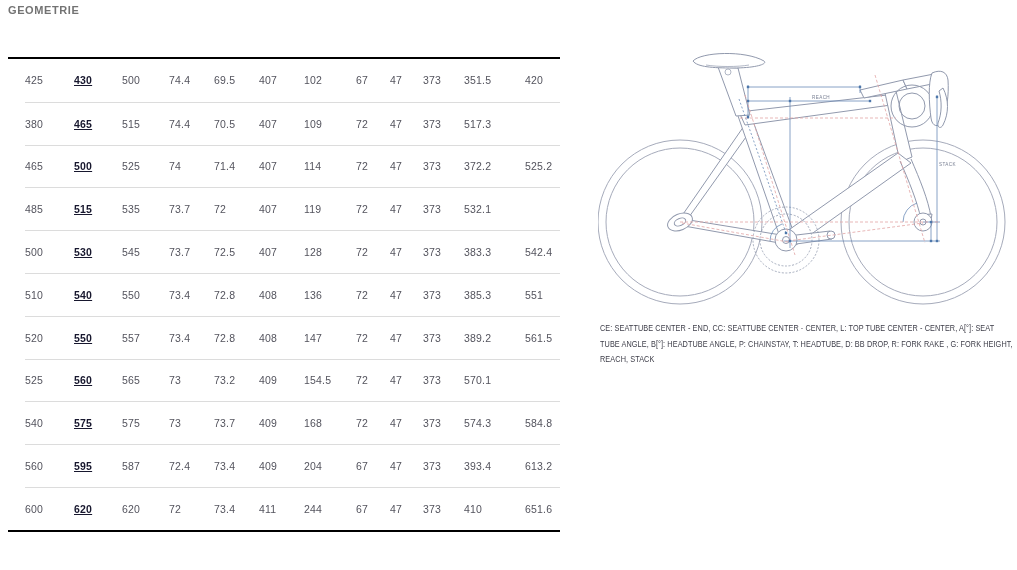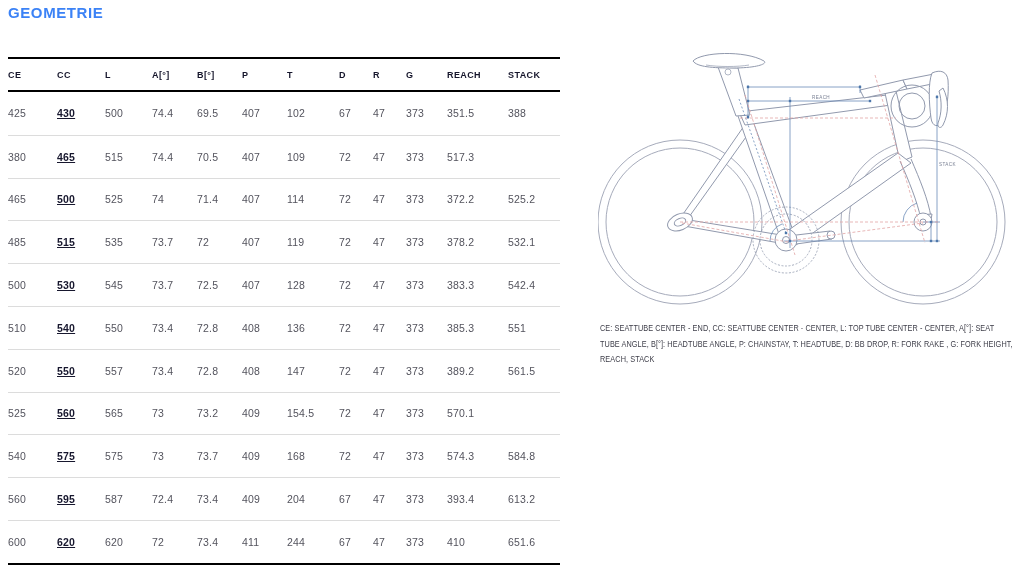--- a/index.html
+++ b/index.html
@@ -1,39 +1,39 @@
 <!DOCTYPE html>
 <html><head>
 <meta charset="utf-8">
 <style>
   html,body{margin:0;padding:0;background:#fff;}
   .page{
     position:relative;width:1017px;height:570px;background:#fff;overflow:hidden;
     font-family:"Liberation Sans",sans-serif;color:#15152b;
   }
   .title{
-    position:absolute;left:8px;top:4px;font-size:15px;font-weight:bold;
-    letter-spacing:.6px;color:#3b82f6;
+    position:absolute;left:8px;top:4px;font-size:11px;font-weight:bold;
+    letter-spacing:.6px;color:#737373;
   }
   
   .geo-table{
     position:absolute;left:8px;top:57px;width:552px;
     border-top:2px solid #000;border-bottom:2px solid #000;
   }
   .thead{
     display:grid;grid-template-columns:49px 48px 47px 45px 45px 45px 52px 34px 33px 41px 61px 1fr;
     height:31px;border-bottom:2px solid #000;
   }
   .th{
     display:flex;align-items:center;font-size:9px;font-weight:bold;
     letter-spacing:.4px;color:#15152b;
   }
   .trow{
     display:grid;grid-template-columns:49px 48px 47px 45px 45px 45px 52px 34px 33px 41px 61px 1fr;
-    height:42.8px;box-sizing:border-box;
+    height:42.8px;box-sizing:border-box;margin-left:17px;
   }
   .trow + .trow{border-top:1px solid #dcdcdc;}
   .td{
     display:flex;align-items:center;font-size:10.5px;color:#53535d;letter-spacing:.2px;
   }
   .td.em{font-weight:bold;color:#17172e;text-decoration:underline;}
   
   .diagram{position:absolute;left:598px;top:33px;width:420px;height:284px;}
   .legend{
     position:absolute;left:600px;top:320px;width:540px;
@@ -43,48 +43,34 @@
   .dimtext{font-family:"Liberation Sans",sans-serif;font-size:4.6px;fill:#7a8194;letter-spacing:.4px;}
 </style>
 </head>
 <body>
 
 <div class="page">
 
   <div class="title">GEOMETRIE</div>
 
   <div class="geo-table">
-    <div class="thead" id="thead">
-        <div class="th">CE</div>
-        <div class="th">CC</div>
-        <div class="th">L</div>
-        <div class="th">A[°]</div>
-        <div class="th">B[°]</div>
-        <div class="th">P</div>
-        <div class="th">T</div>
-        <div class="th">D</div>
-        <div class="th">R</div>
-        <div class="th">G</div>
-        <div class="th">REACH</div>
-        <div class="th">STACK</div>
-      </div>
     <div id="tbody">
         <div class="trow">
           <div class="td">425</div>
           <div class="td em">430</div>
           <div class="td">500</div>
           <div class="td">74.4</div>
           <div class="td">69.5</div>
           <div class="td">407</div>
           <div class="td">102</div>
           <div class="td">67</div>
           <div class="td">47</div>
           <div class="td">373</div>
           <div class="td">351.5</div>
-          <div class="td">388</div>
+          <div class="td">420</div>
         </div>
         <div class="trow">
           <div class="td">380</div>
           <div class="td em">465</div>
           <div class="td">515</div>
           <div class="td">74.4</div>
           <div class="td">70.5</div>
           <div class="td">407</div>
           <div class="td">109</div>
           <div class="td">72</div>
@@ -110,21 +96,20 @@
           <div class="td">485</div>
           <div class="td em">515</div>
           <div class="td">535</div>
           <div class="td">73.7</div>
           <div class="td">72</div>
           <div class="td">407</div>
           <div class="td">119</div>
           <div class="td">72</div>
           <div class="td">47</div>
           <div class="td">373</div>
-          <div class="td">378.2</div>
           <div class="td">532.1</div>
         </div>
         <div class="trow">
           <div class="td">500</div>
           <div class="td em">530</div>
           <div class="td">545</div>
           <div class="td">73.7</div>
           <div class="td">72.5</div>
           <div class="td">407</div>
           <div class="td">128</div>

